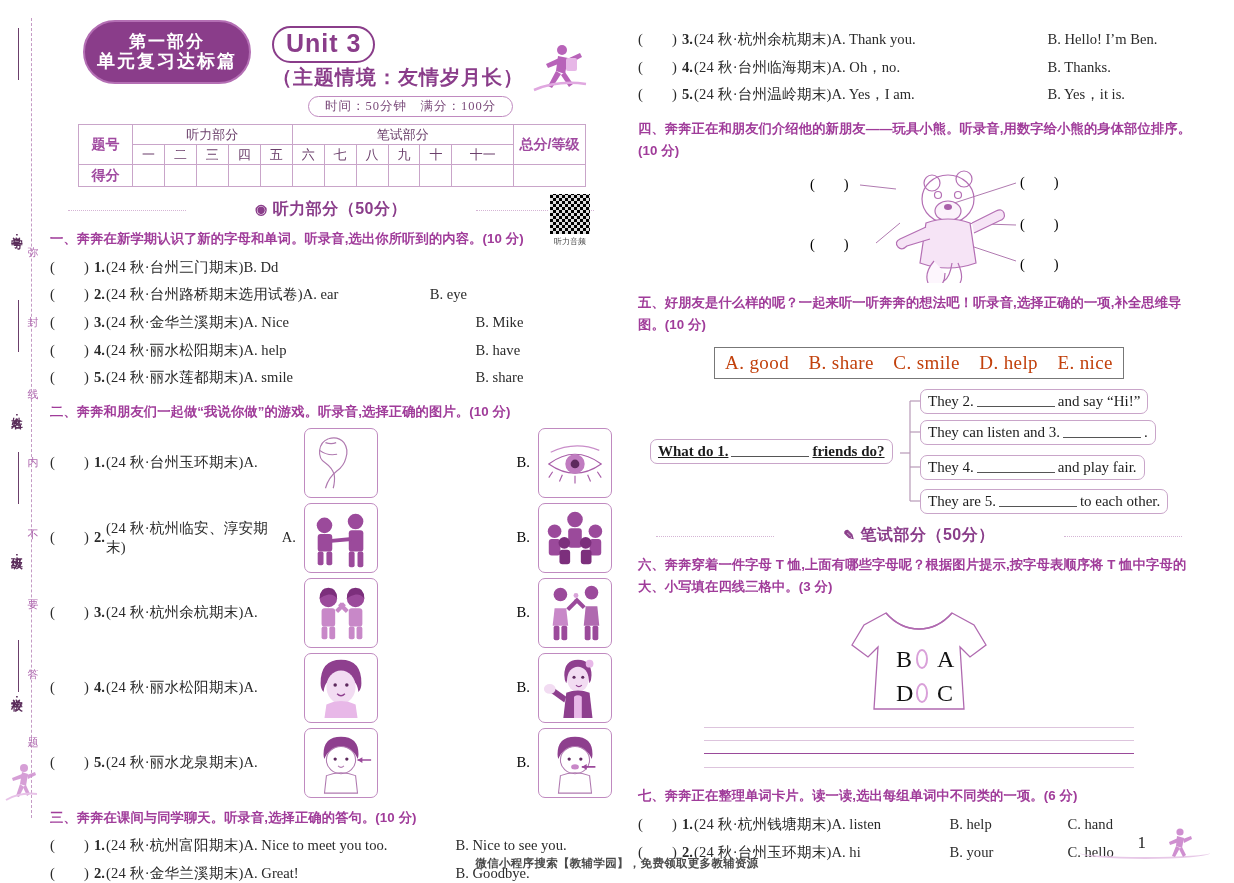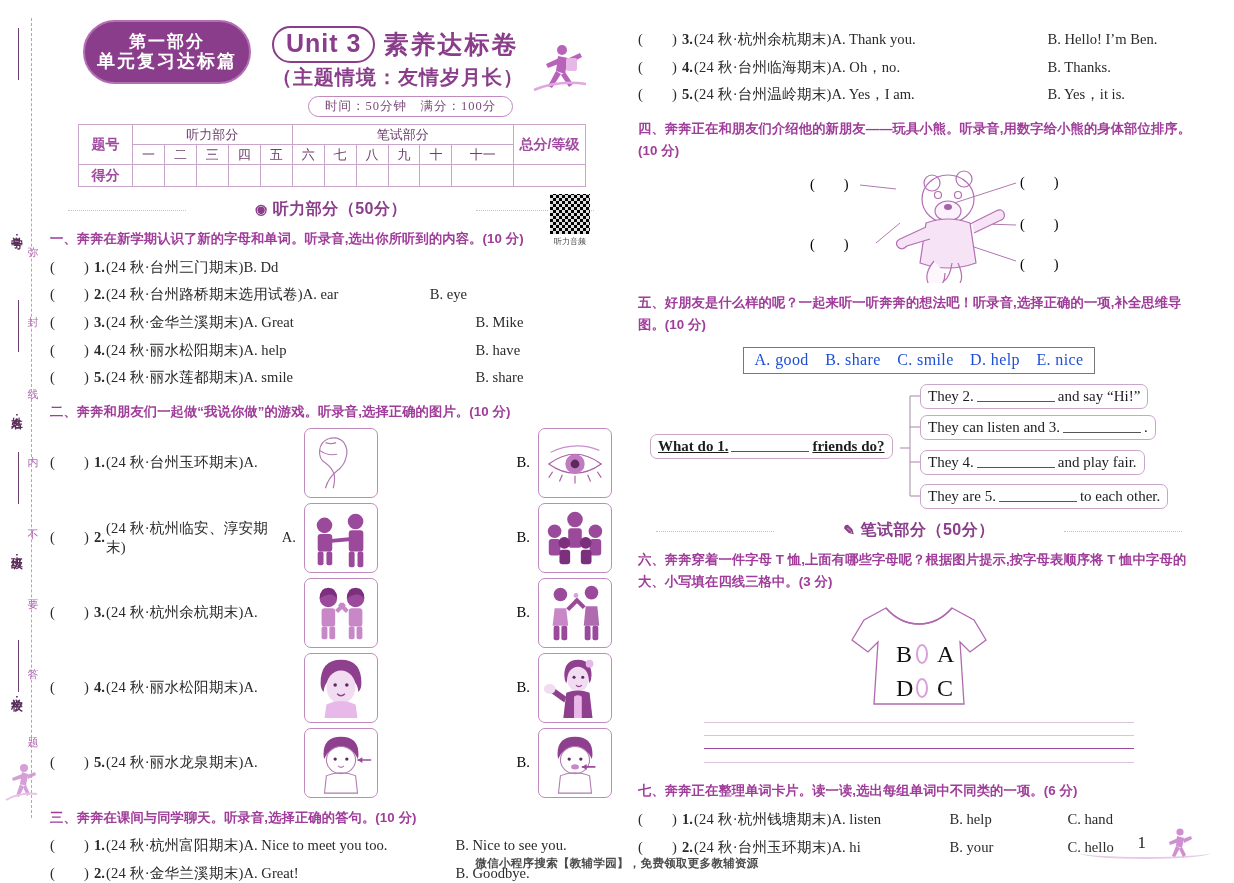--- a/index.html
+++ b/index.html
@@ -154,21 +154,21 @@
   }
   .qr-cap { font-size: 8px; color: #444; font-family: "Liberation Sans", sans-serif; margin-top: 1px; }
 
   
   .bear-wrap { position: relative; height: 118px; margin-top: 4px; }
 
   
   .wordbank {
     margin: 8px auto 0; display: inline-block;
     border: 1.2px solid #777; padding: 2px 10px;
-    font-size: 16px; color: #1d4ed8; letter-spacing: .4px;
+    font-size: 19px; color: #c2410c; letter-spacing: .4px;
   }
   .wordbank-center { text-align: center; }
 
   
   .mindmap { position: relative; height: 124px; margin-top: 8px; }
   .mm-box {
     position: absolute; border: 1.1px solid #c9a5c9; border-radius: 7px;
     background: #fff; font-size: 15px; color: #1c1c1c;
     padding: 3px 7px; white-space: nowrap;
     font-family: "Liberation Serif", serif;
@@ -245,21 +245,20 @@
   <div class="col-left">
 
     <div class="header">
       <div class="badge">
         <div class="badge-l1">第一部分</div>
         <div class="badge-l2">单元复习达标篇</div>
       </div>
 
       <div class="unit-row">
         <span class="unit-pill">Unit 3</span>
-        <span class="unit-title">素养达标卷</span>
       </div>
       <div class="subject-line">（主题情境：友情岁月长）</div>
       <div class="time-pill">时间：50分钟　满分：100分</div>
 
       <svg class="hdr-runner" viewBox="0 0 62 62">
         <g fill="#b863b9">
           <circle cx="34" cy="12" r="5"></circle>
           <path d="M30 18 L40 20 L37 36 L28 33 Z"></path>
           <path d="M28 33 L20 48 L24 50 L33 36 Z"></path>
           <path d="M37 34 L45 46 L41 49 L33 37 Z"></path>
@@ -332,21 +331,21 @@
         <span class="paren">(　　)</span>
         <span class="qnum">2.</span>
         <span class="src">(24 秋·台州路桥期末选用试卷)</span>
         <span class="optA" style="min-width:127px;">A. ear</span>
         <span class="optB">B. eye</span>
       </div>
       <div class="qrow">
         <span class="paren">(　　)</span>
         <span class="qnum">3.</span>
         <span class="src">(24 秋·金华兰溪期末)</span>
-        <span class="optA" style="min-width:232px;">A. Great</span>
+        <span class="optA" style="min-width:232px;">A. Nice</span>
         <span class="optB">B. Mike</span>
       </div>
       <div class="qrow">
         <span class="paren">(　　)</span>
         <span class="qnum">4.</span>
         <span class="src">(24 秋·丽水松阳期末)</span>
         <span class="optA" style="min-width:232px;">A. help</span>
         <span class="optB">B. have</span>
       </div>
       <div class="qrow">

